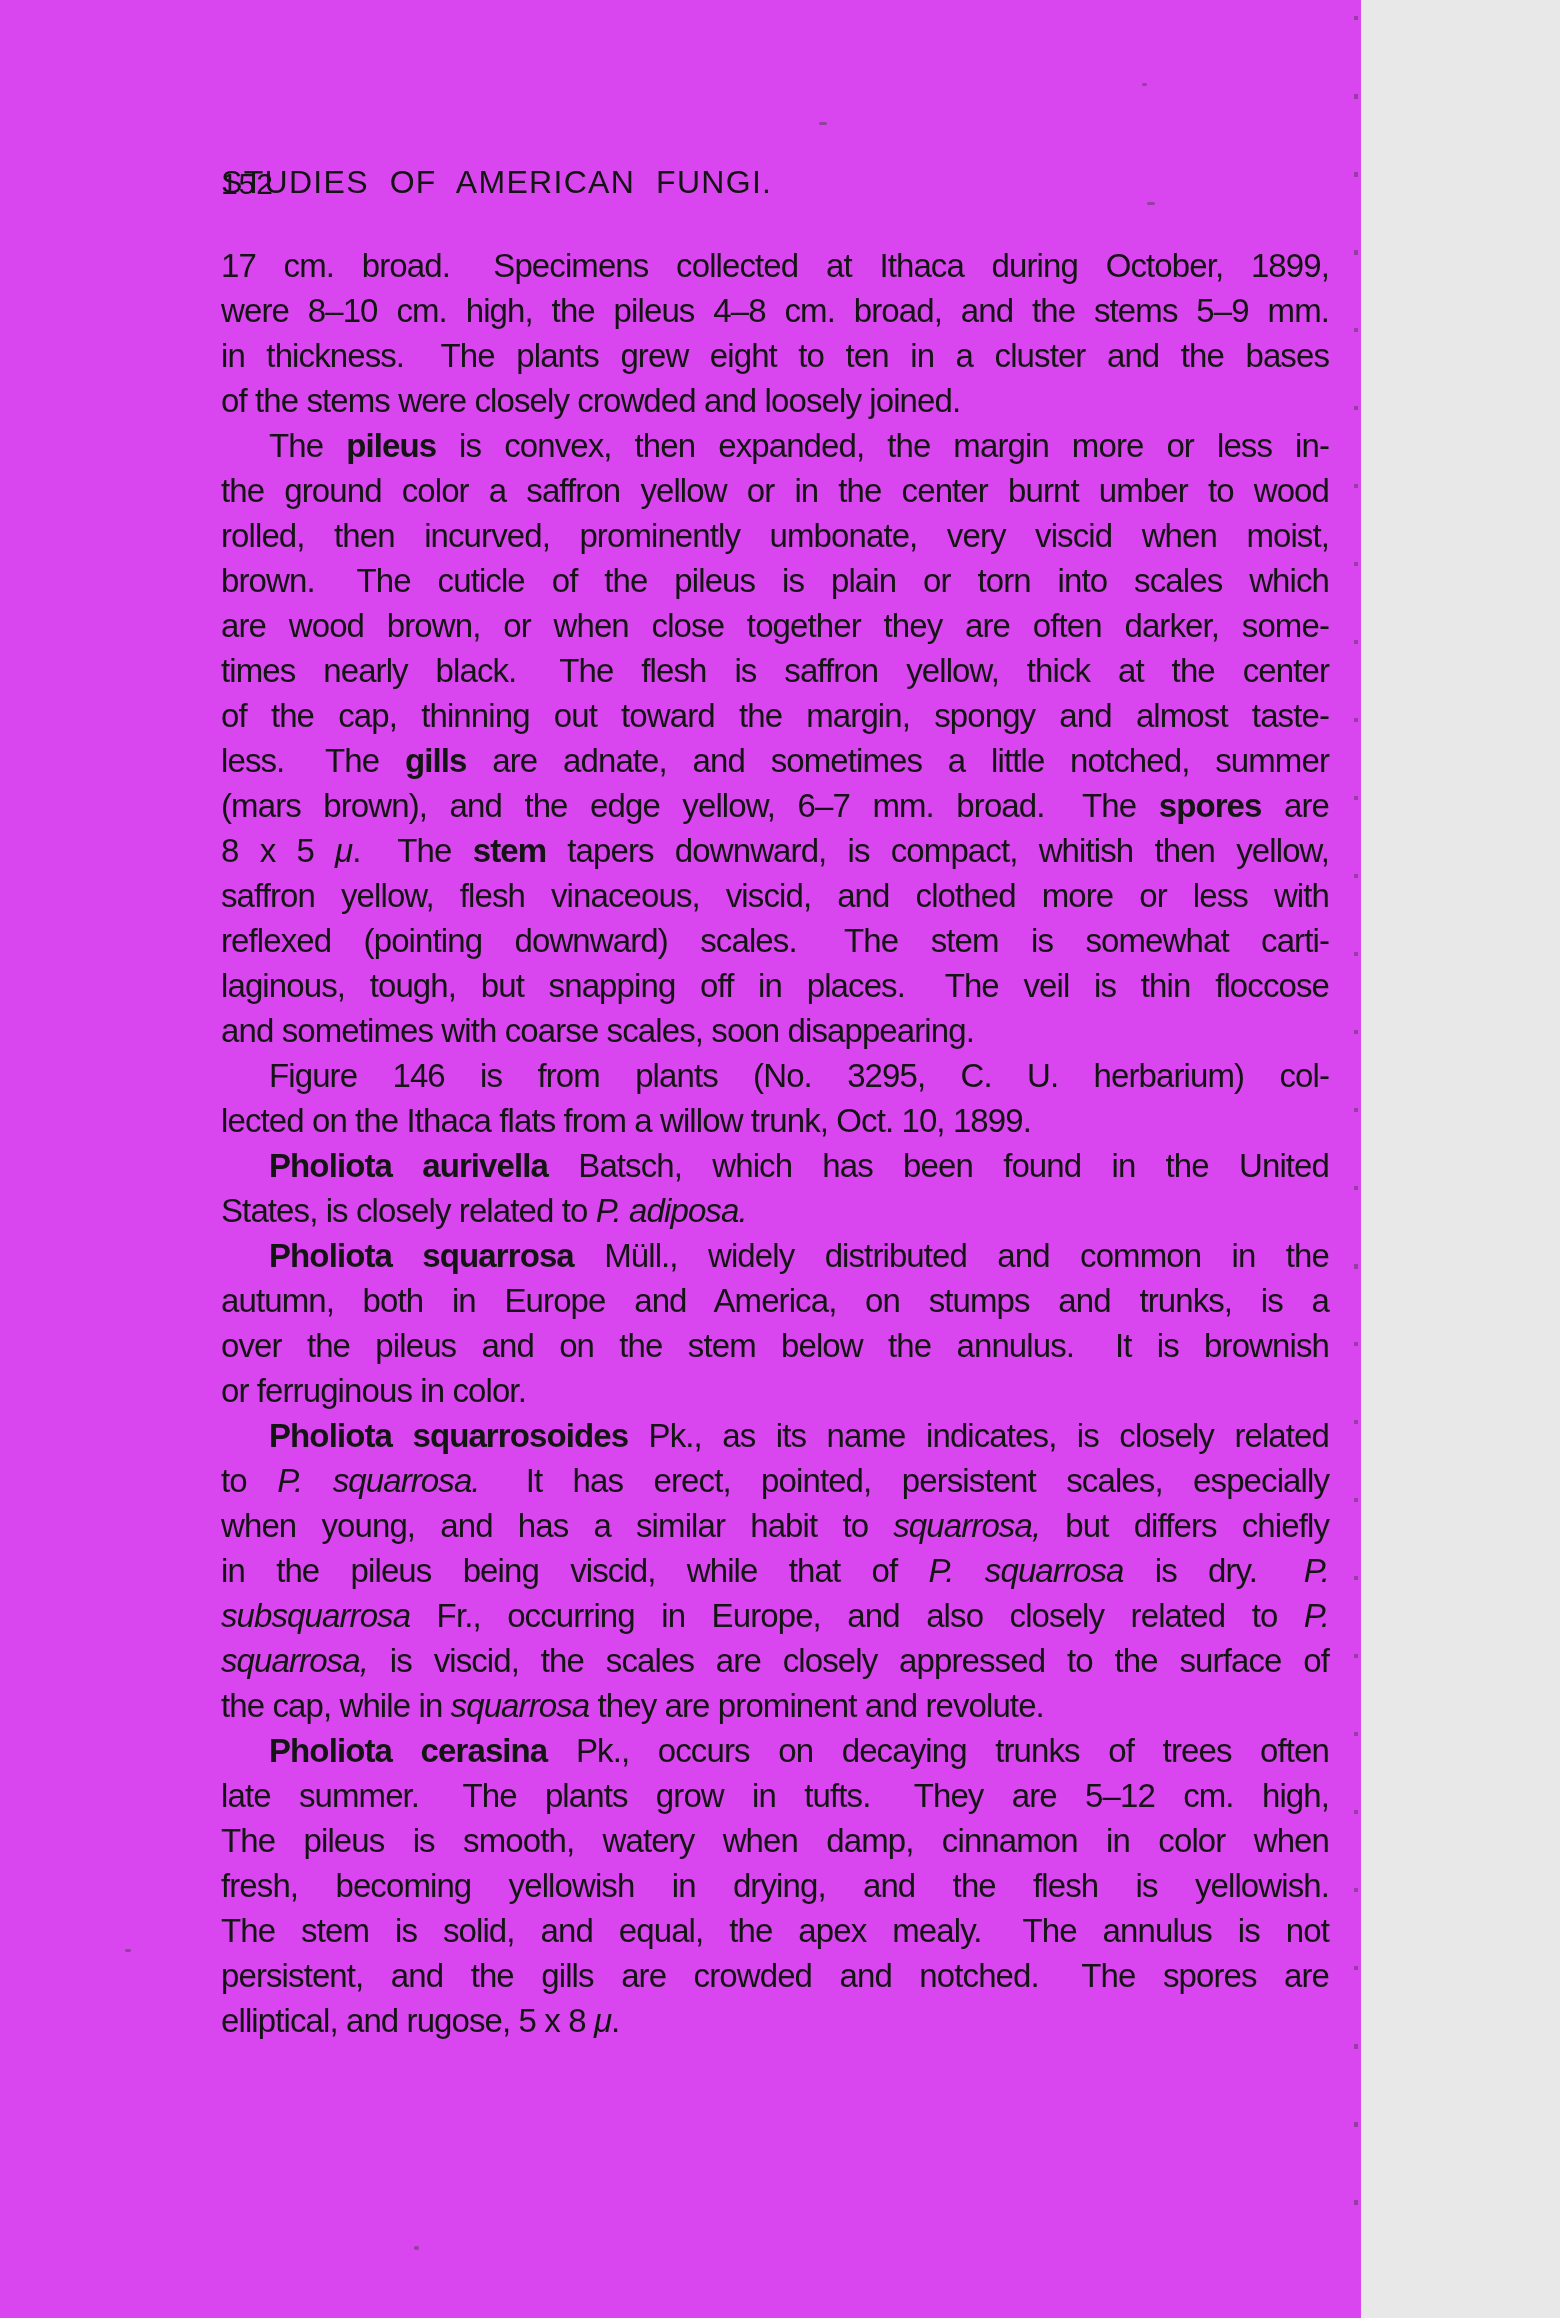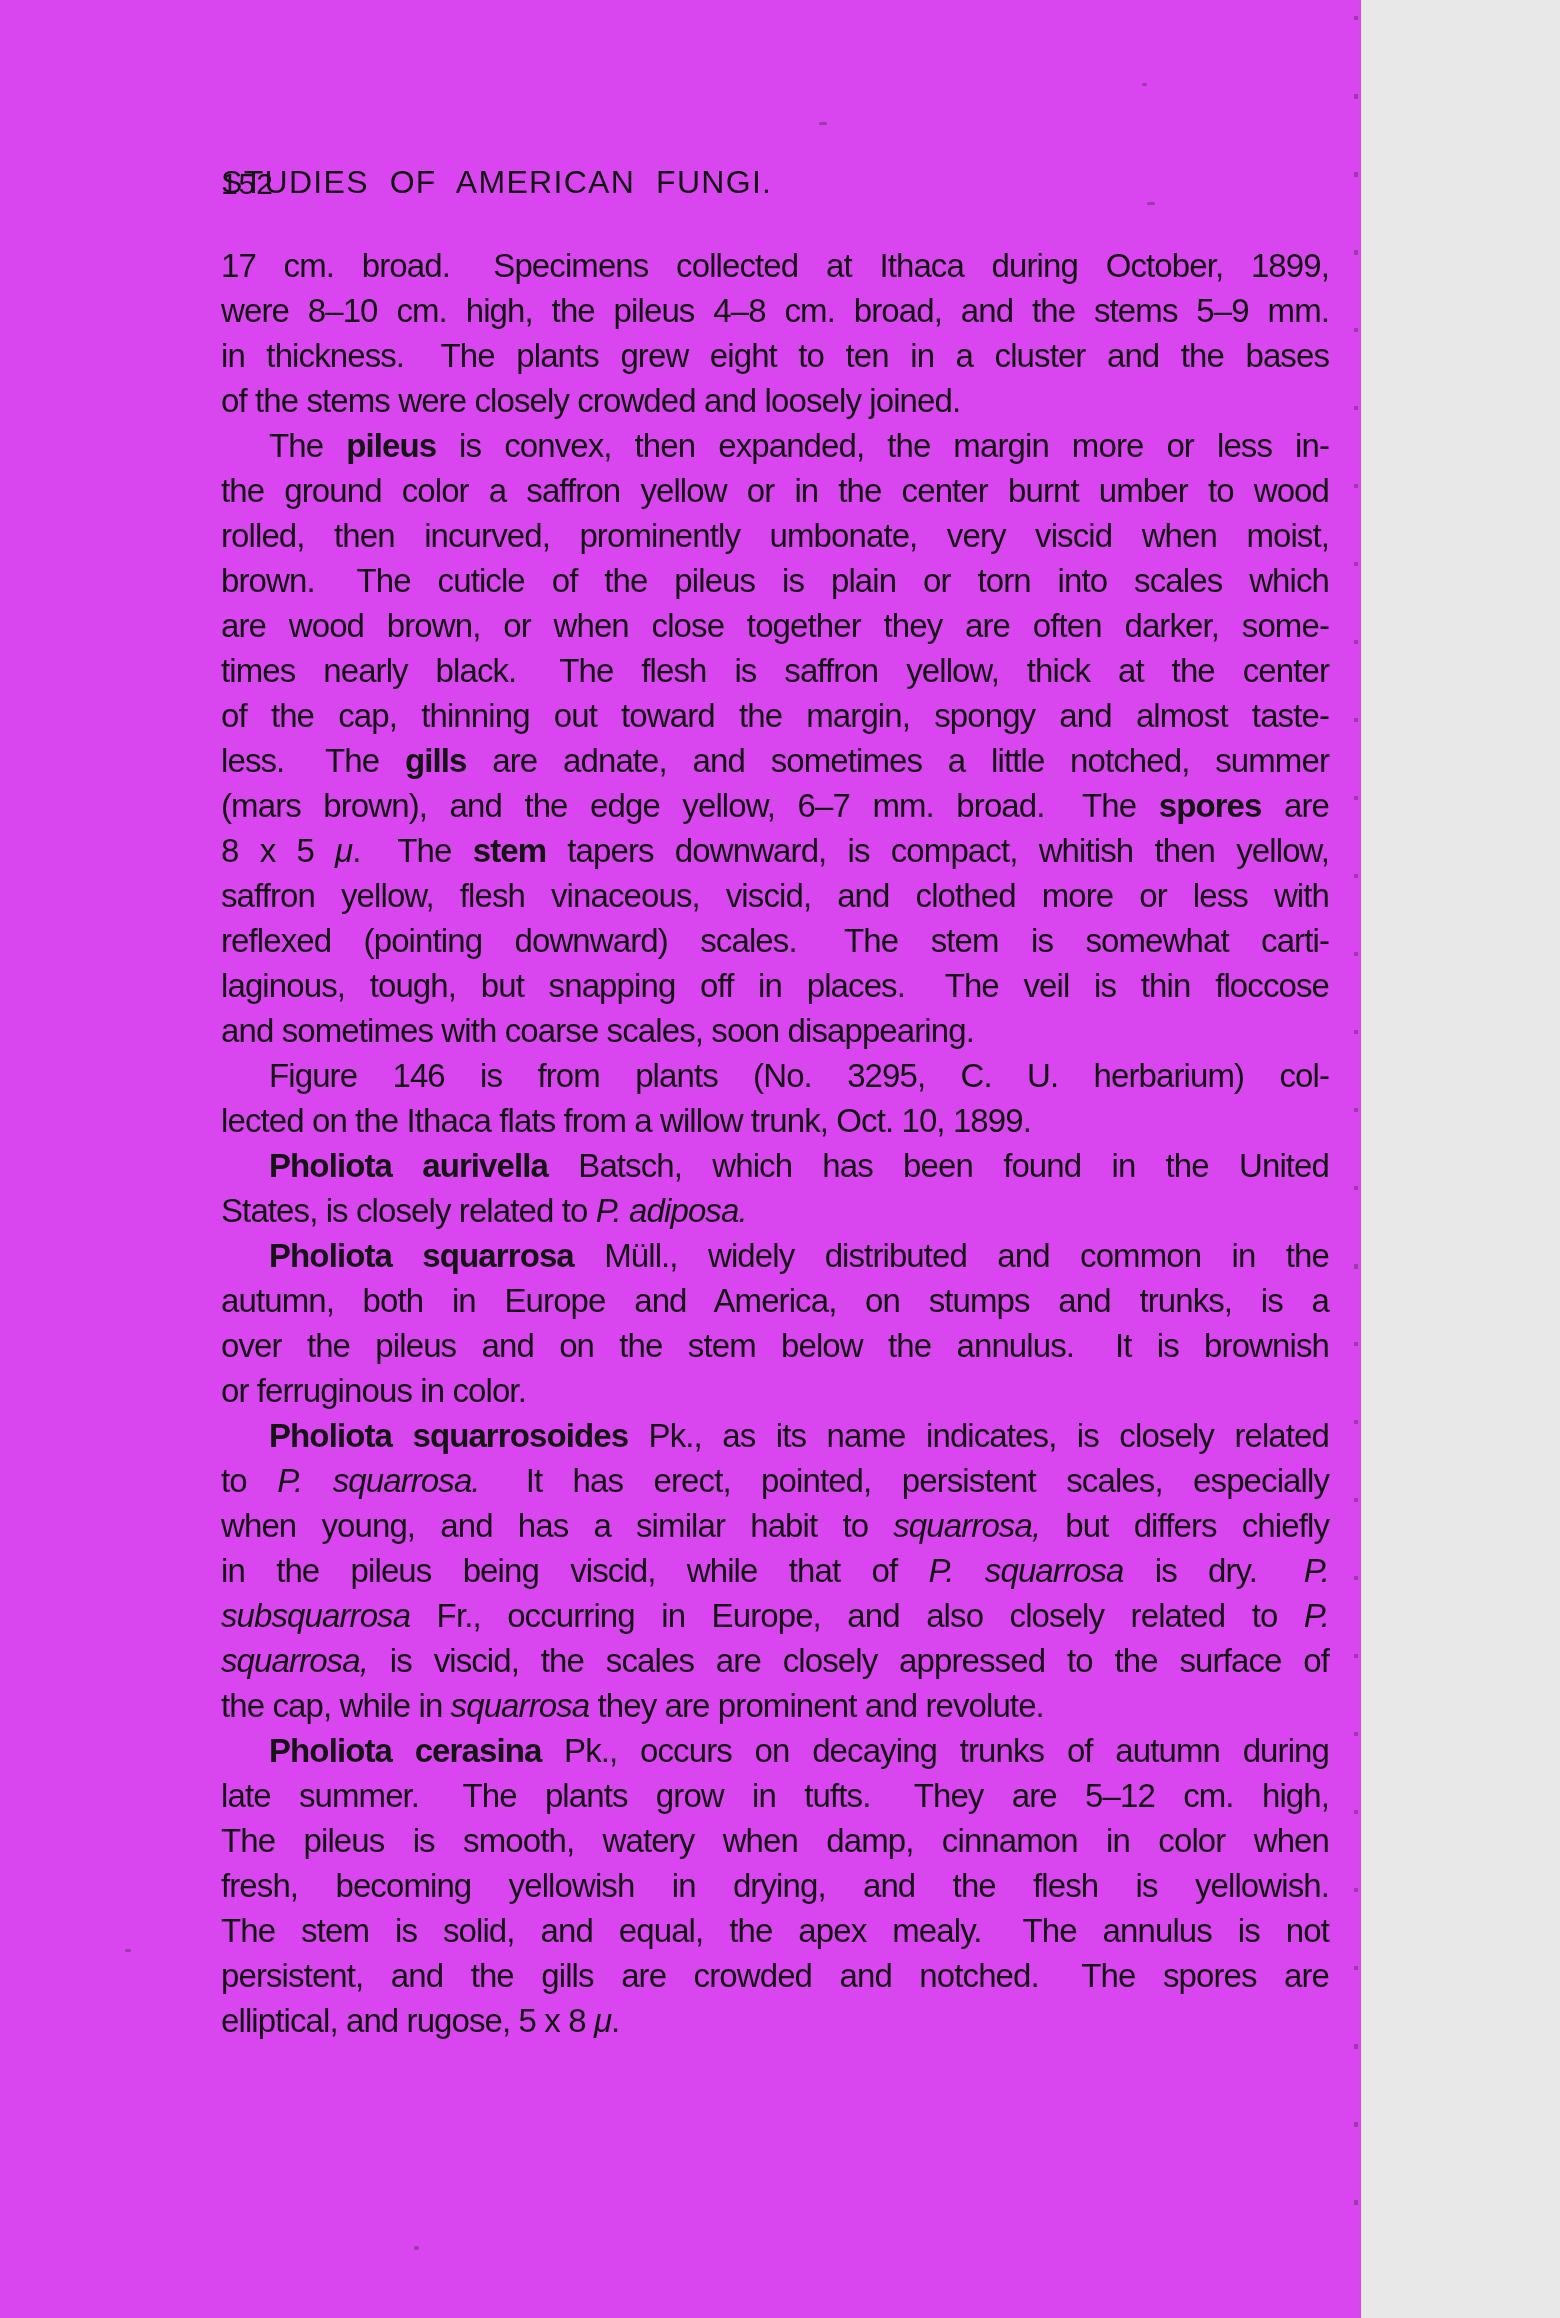--- a/index.html
+++ b/index.html
@@ -135,21 +135,21 @@
       <div class="paragraph">
         <div class="line indent"><span class="seg-b">Pholiota squarrosoides</span><span class="seg-n"> Pk., as its name indicates, is closely related</span></div>
         <div class="line"><span class="seg-n">to </span><span class="seg-i">P. squarrosa.</span><span class="seg-n">  It has erect, pointed, persistent scales, especially</span></div>
         <div class="line"><span class="seg-n">when young, and has a similar habit to </span><span class="seg-i">squarrosa,</span><span class="seg-n"> but differs chiefly</span></div>
         <div class="line"><span class="seg-n">in the pileus being viscid, while that of </span><span class="seg-i">P. squarrosa</span><span class="seg-n"> is dry.  </span><span class="seg-i">P.</span></div>
         <div class="line"><span class="seg-i">subsquarrosa</span><span class="seg-n"> Fr., occurring in Europe, and also closely related to </span><span class="seg-i">P.</span></div>
         <div class="line"><span class="seg-i">squarrosa,</span><span class="seg-n"> is viscid, the scales are closely appressed to the surface of</span></div>
         <div class="line last"><span class="seg-n">the cap, while in </span><span class="seg-i">squarrosa</span><span class="seg-n"> they are prominent and revolute.</span></div>
       </div>
       <div class="paragraph">
-        <div class="line indent"><span class="seg-b">Pholiota cerasina</span><span class="seg-n"> Pk., occurs on decaying trunks of autumn during</span></div>
+        <div class="line indent"><span class="seg-b">Pholiota cerasina</span><span class="seg-n"> Pk., occurs on decaying trunks of trees often</span></div>
         <div class="line"><span class="seg-n">late summer.  The plants grow in tufts.  They are 5–12 cm. high,</span></div>
         <div class="line"><span class="seg-n">The pileus is smooth, watery when damp, cinnamon in color when</span></div>
         <div class="line"><span class="seg-n">fresh, becoming yellowish in drying, and the flesh is yellowish.</span></div>
         <div class="line"><span class="seg-n">The stem is solid, and equal, the apex mealy.  The annulus is not</span></div>
         <div class="line"><span class="seg-n">persistent, and the gills are crowded and notched.  The spores are</span></div>
         <div class="line last"><span class="seg-n">elliptical, and rugose, 5 x 8 </span><span class="seg-i">μ</span><span class="seg-n">.</span></div>
       </div>
     </div>
 
   <div class="edge-artifacts"></div>

